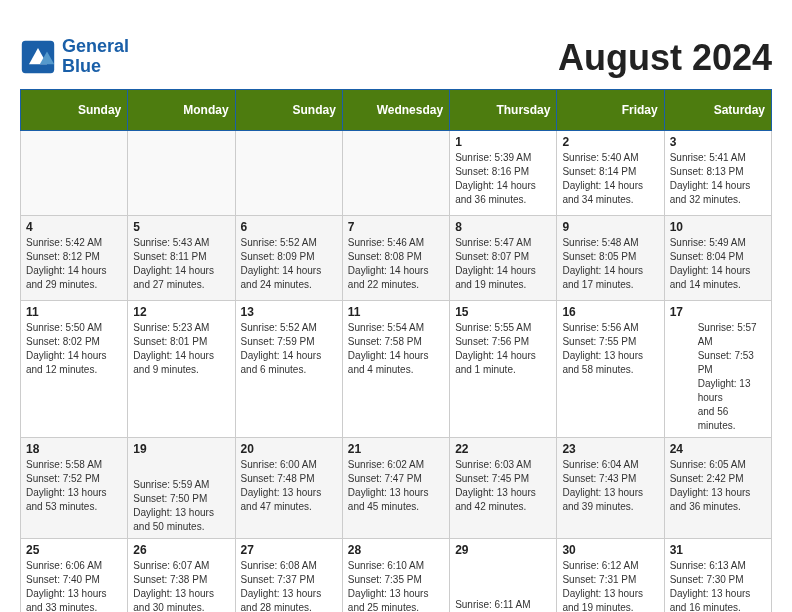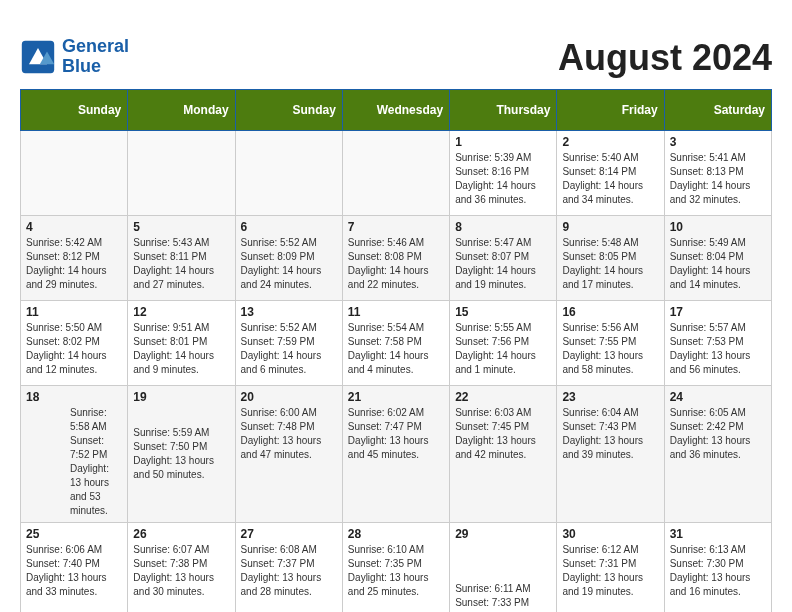--- a/index.html
+++ b/index.html
@@ -201,21 +201,21 @@
       <tr>
         <td>
           <div class="day-num">11</div>
           <div class="day-info" style="white-space: pre-line;">Sunrise: 5:50 AM
 Sunset: 8:02 PM
 Daylight: 14 hours
 and 12 minutes.</div>
         </td>
         <td>
           <div class="day-num">12</div>
-          <div class="day-info" style="white-space: pre-line;">Sunrise: 9:51 AM
+          <div class="day-info" style="white-space: pre-line;">Sunrise: 5:23 AM
 Sunset: 8:01 PM
 Daylight: 14 hours
 and 9 minutes.</div>
         </td>
         <td>
           <div class="day-num">13</div>
           <div class="day-info" style="white-space: pre-line;">Sunrise: 5:52 AM
 Sunset: 7:59 PM
 Daylight: 14 hours
 and 6 minutes.</div>
@@ -236,30 +236,30 @@
         </td>
         <td>
           <div class="day-num">16</div>
           <div class="day-info" style="white-space: pre-line;">Sunrise: 5:56 AM
 Sunset: 7:55 PM
 Daylight: 13 hours
 and 58 minutes.</div>
         </td>
         <td>
           <div class="day-num">17</div>
-          <div class="day-info" style="white-space: pre-line;">Sunrise: 5:57 AM
+          <div class="day-info" style="white-space: pre-line; margin-left: 28px;">Sunrise: 5:57 AM
 Sunset: 7:53 PM
 Daylight: 13 hours
 and 56 minutes.</div>
         </td>
       </tr>
       <tr>
         <td>
           <div class="day-num">18</div>
-          <div class="day-info" style="white-space: pre-line; margin-left: 44px;">Sunrise: 5:58 AM
+          <div class="day-info" style="white-space: pre-line;">Sunrise: 5:58 AM
 Sunset: 7:52 PM
 Daylight: 13 hours
 and 53 minutes.</div>
         </td>
         <td>
           <div class="day-num">19</div>
           <div class="day-info" style="white-space: pre-line; margin-top: 22px;">Sunrise: 5:59 AM
 Sunset: 7:50 PM
 Daylight: 13 hours
 and 50 minutes.</div>

